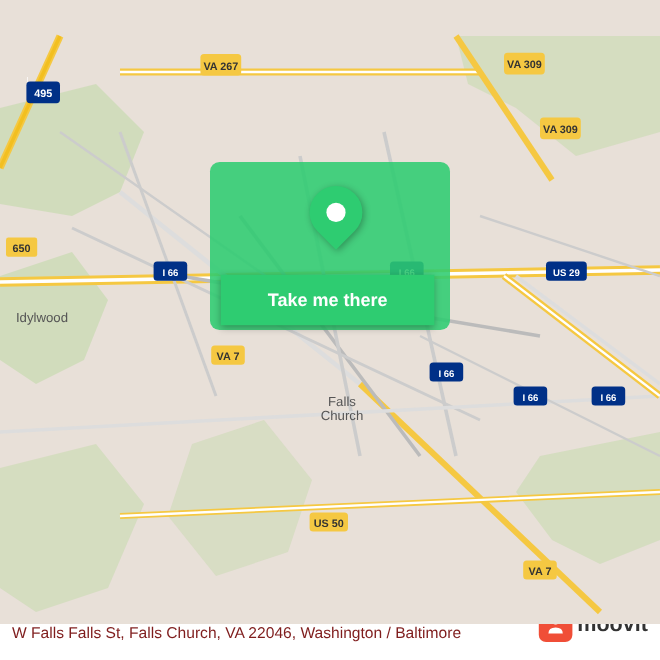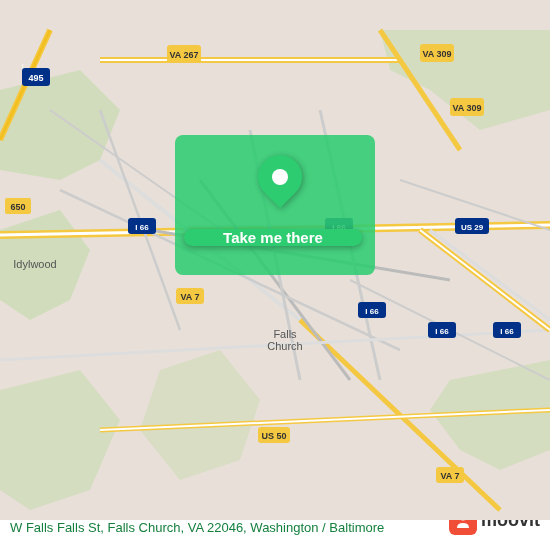--- a/index.html
+++ b/index.html
@@ -50,21 +50,21 @@
     }
 
     #openstreetmap-credit {
       font-size: 10px;
       color: #555;
     }
 
     #address-text {
       font-size: 13px;
       font-weight: 500;
-      color: #15803d;
+      color: #7f1d1d;
       margin-top: 2px;
     }
 
     #moovit-logo {
       display: flex;
       align-items: center;
       gap: 4px;
       font-size: 18px;
       font-weight: bold;
       color: #333;
@@ -82,23 +82,23 @@
       font-size: 16px;
       font-weight: bold;
     }
 
     
     #take-me-there-btn {
       position: absolute;
       top: 229px;
       left: 184px;
       width: 178px;
-      height: 17px;
+      height: 42px;
       background: #2ecc71;
-      border-radius: 12px;
+      border-radius: 0;
       display: flex;
       align-items: center;
       justify-content: center;
       color: white;
       font-size: 15px;
       font-weight: bold;
       cursor: pointer;
       box-shadow: 0 2px 6px rgba(0,0,0,0.3);
       z-index: 10;
     }

